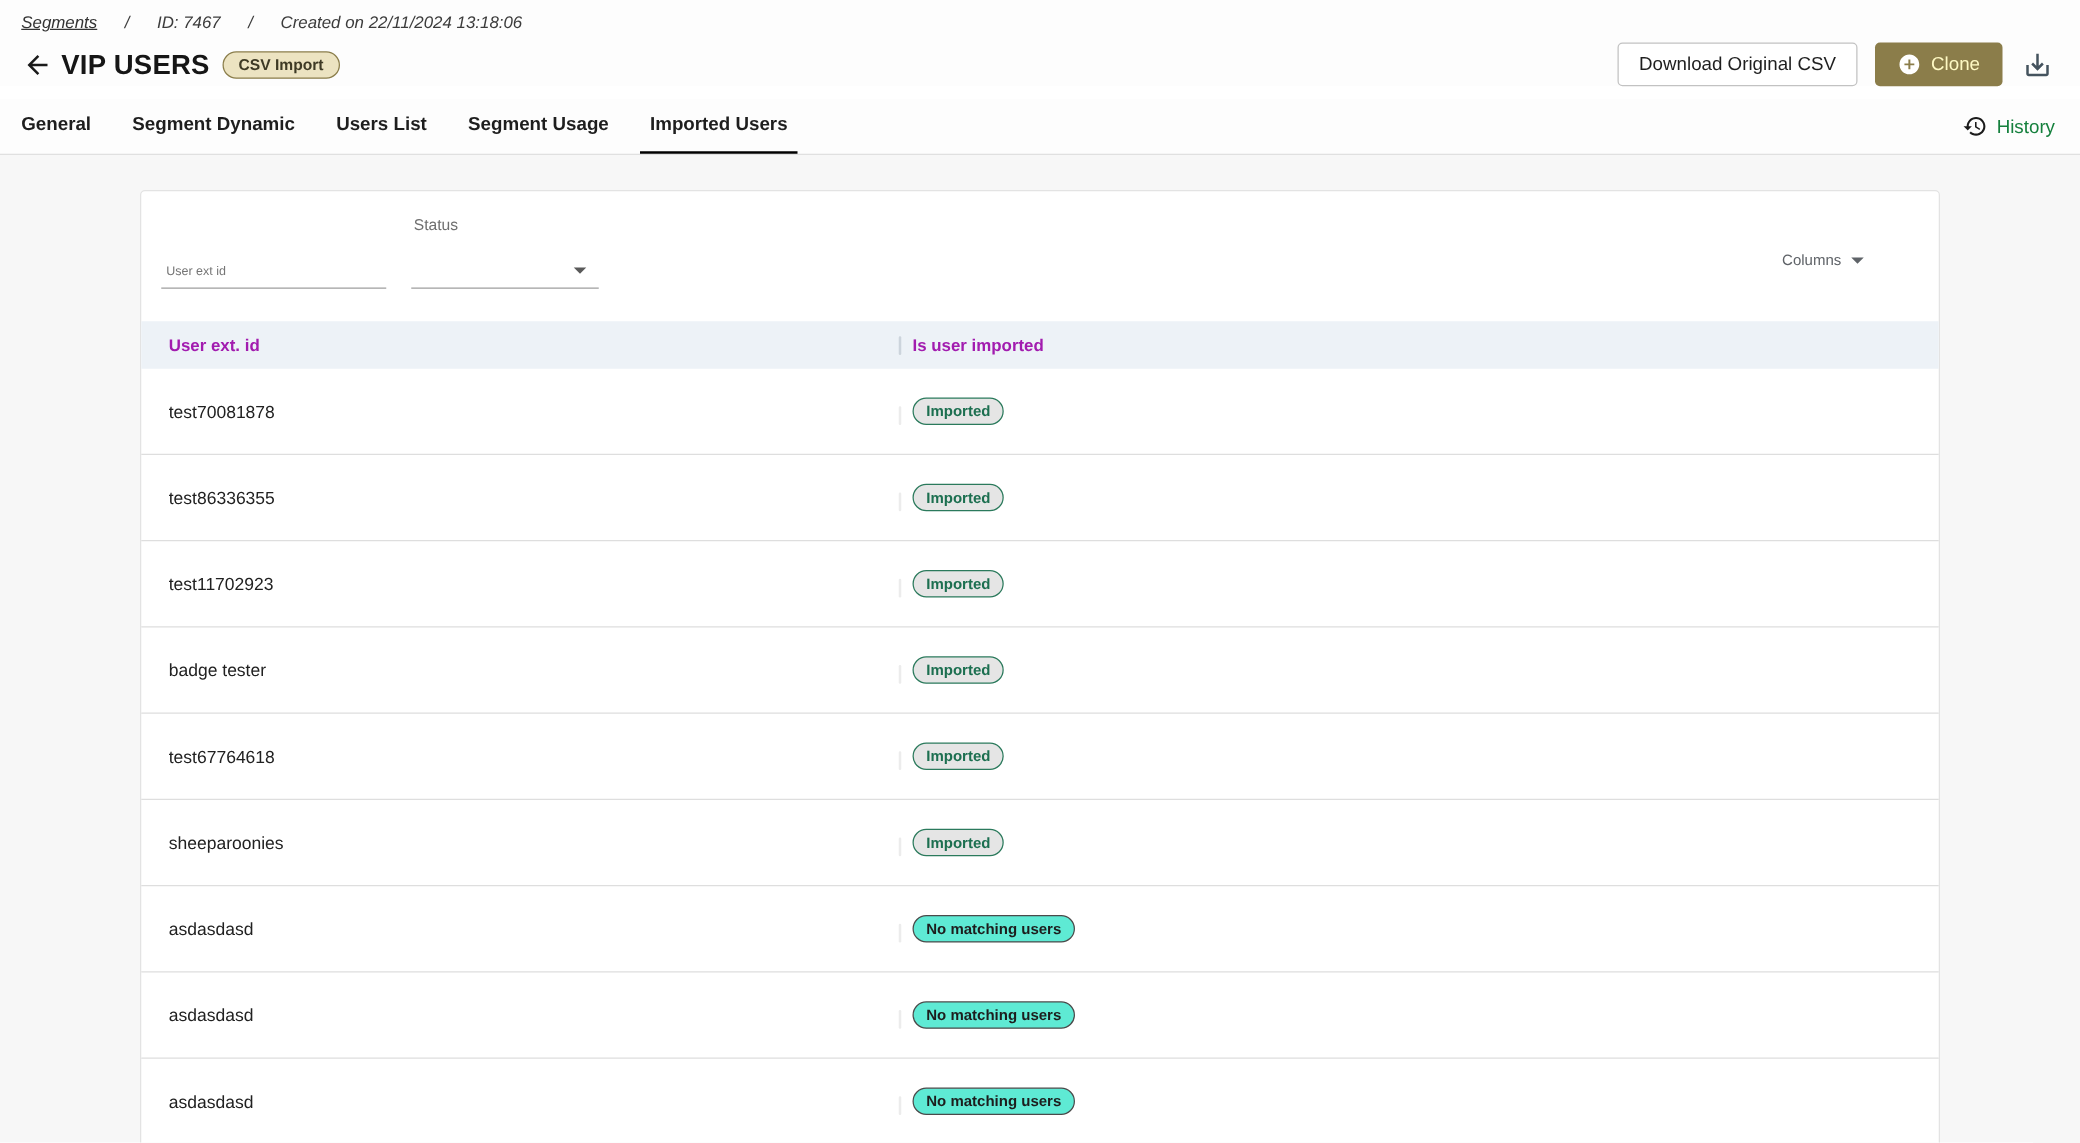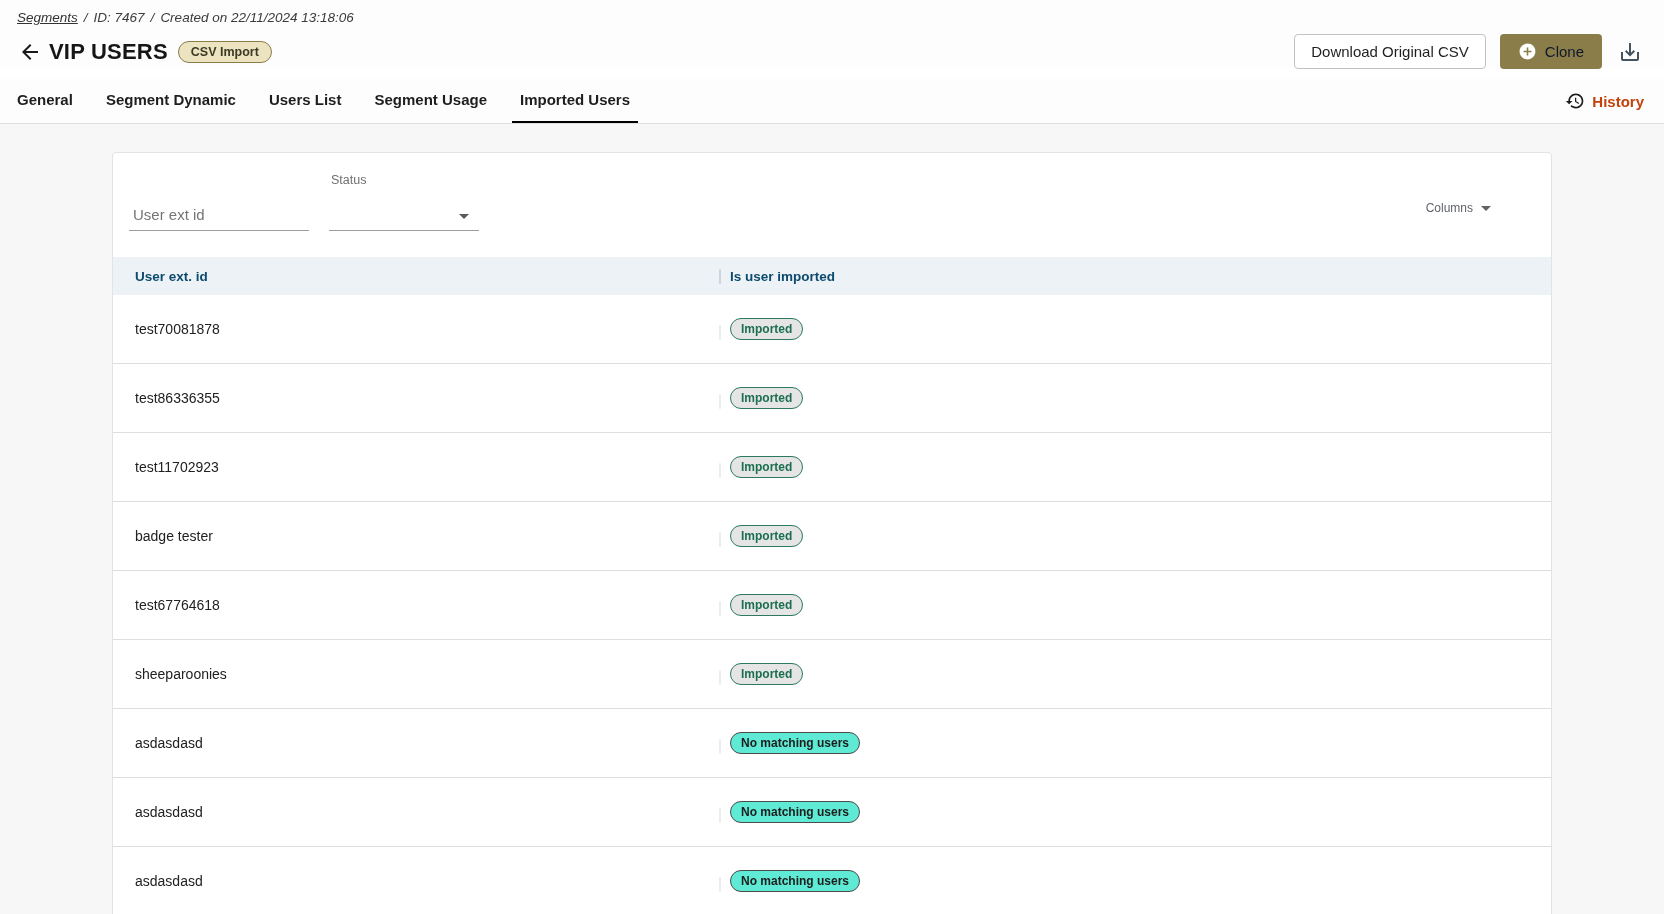--- a/index.html
+++ b/index.html
@@ -7,89 +7,89 @@
   body {
     font-family: "Liberation Sans", "DejaVu Sans", sans-serif;
     background: #ffffff;
     color: #212121;
   }
 
   
   .top-header { padding: 10px 20px 0 17px; background: #fdfdfd; }
   .breadcrumb {
     font-size: 13.5px; font-style: italic; color: #3c3c3c;
-    display: flex; align-items: center; gap: 6px;
+    display: flex; align-items: center; gap: 22px;
   }
   .breadcrumb .bc-link { text-decoration: underline; color: #333; cursor: pointer; }
   .title-row { display: flex; align-items: center; margin-top: 9px; }
   .back-btn { width: 26px; height: 26px; display: flex; align-items: center; justify-content: center; cursor: pointer; margin-right: 6px; }
   .page-title { font-size: 22px; font-weight: 700; color: #161616; letter-spacing: 0.2px; }
   .csv-badge {
     margin-left: 10px; font-size: 12.5px; font-weight: 700; color: #3e3a25;
     background: #ece3c1; border: 1px solid #8a7d4a; border-radius: 12px;
     padding: 3px 12px; white-space: nowrap; text-align: center;
   }
   .header-actions { margin-left: auto; display: flex; align-items: center; gap: 14px; padding-left: 29px; }
   .btn-outline {
     background: #fff; border: 1px solid #c2c2c2; border-radius: 4px;
     font-size: 15px; font-weight: 500; color: #1f1f1f;
     padding: 8px 16px; cursor: pointer; font-family: inherit;
   }
   .btn-clone {
-    background: #8b7d4a; border: none; border-radius: 4px; color: #0f172a;
+    background: #8b7d4a; border: none; border-radius: 4px; color: #fef9c3;
     font-size: 15px; font-weight: 500; padding: 8px 18px; cursor: pointer;
     display: flex; align-items: center; gap: 8px; font-family: inherit;
   }
   .icon-btn { background: none; border: none; cursor: pointer; padding: 2px; display: flex; }
 
   
   .tabs-row {
     display: flex; align-items: flex-end; padding: 0 20px 0 17px;
     border-bottom: 1px solid #e0e0e0; background: #fdfdfd; margin-top: 10px;
   }
   .tab {
     font-size: 15px; font-weight: 700; color: #1e1e1e; padding: 12px 8px 13px 8px;
     margin-right: 17px; cursor: pointer; border-bottom: 2px solid transparent;
   }
   .tab:first-child { padding-left: 0; }
   .tab.active { border-bottom: 2px solid #000; }
   .history-ctl { margin-left: auto; display: flex; align-items: center; gap: 7px; padding-bottom: 12px; cursor: pointer; }
-  .history-ctl span { font-size: 15px; font-weight: 700; color: #c2410c; }
+  .history-ctl span { font-size: 15px; font-weight: 400; color: #15803d; }
 
   
   .content { background: #f7f7f7; height: 802px; padding-top: 28px; }
   .card {
     margin-left: 112px; width: 1440px; height: 1000px;
     background: #fff; border: 1px solid #e3e3e3; border-radius: 4px;
   }
   .filters { display: flex; align-items: flex-end; padding: 20px 24px 0 16px; margin-bottom: 26px; }
   .field-text { width: 180px; margin-right: 20px; }
   .field-text input {
     width: 100%; border: none; border-bottom: 1px solid #9e9e9e;
-    font-size: 15px; padding: 6px 0 7px 4px; outline: none; background: transparent;
+    font-size: 10px; padding: 6px 0 7px 4px; outline: none; background: transparent;
     color: #212121; font-family: inherit;
   }
   .field-text input::placeholder { color: #757575; opacity: 1; }
   .field-select { width: 150px; position: relative; }
   .field-select .flabel { font-size: 12.5px; color: #6f6f6f; margin-bottom: 16px; padding-left: 2px; }
   .field-select .fcontrol {
     border-bottom: 1px solid #9e9e9e; height: 28px; cursor: pointer;
     display: flex; align-items: center; justify-content: flex-end; padding-right: 10px;
   }
   .caret { width: 0; height: 0; border-left: 5px solid transparent; border-right: 5px solid transparent; border-top: 5px solid #5a5a5a; }
   .columns-ctl {
     margin-left: auto; display: flex; align-items: center; gap: 8px;
     color: #5f6368; font-size: 12px; cursor: pointer; margin-bottom: 16px; margin-right: 36px;
   }
   .columns-ctl .caret { border-top-color: #5f6368; }
 
   
   .grid-2 { display: grid; grid-template-columns: 606px 1fr; }
   .thead { background: #edf2f7; height: 38px; align-items: center; }
-  .th { font-size: 13.5px; font-weight: 700; color: #0c4a6e; }
+  .th { font-size: 13.5px; font-weight: 700; color: #a21caf; }
   .th-id { padding-left: 22px; }
   .th-status, .cell-status { display: flex; align-items: flex-end; }
   .colsep { width: 2px; height: 15px; background: #ccd4dc; border-radius: 2px; margin-right: 9px; }
   .trow { height: 69px; align-items: center; border-bottom: 1px solid #dedede; }
   .cell-id { font-size: 14px; color: #212121; padding-left: 22px; }
   .trow .colsep { background: #ececec; }
   .badge {
     display: inline-block; font-size: 12px; font-weight: 700;
     border-radius: 11px; padding: 3px 10px; white-space: nowrap;
   }

